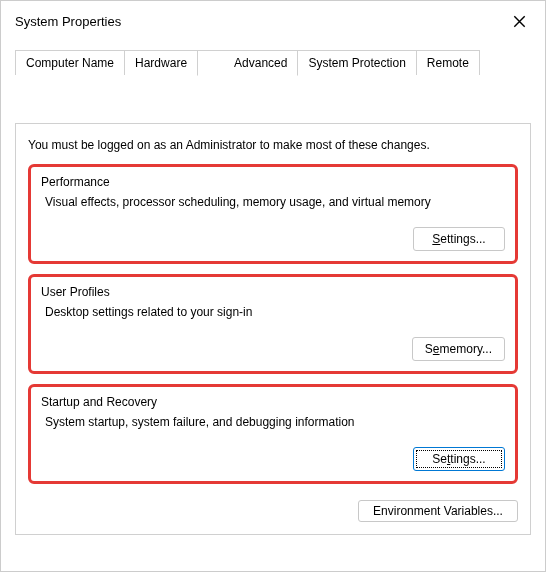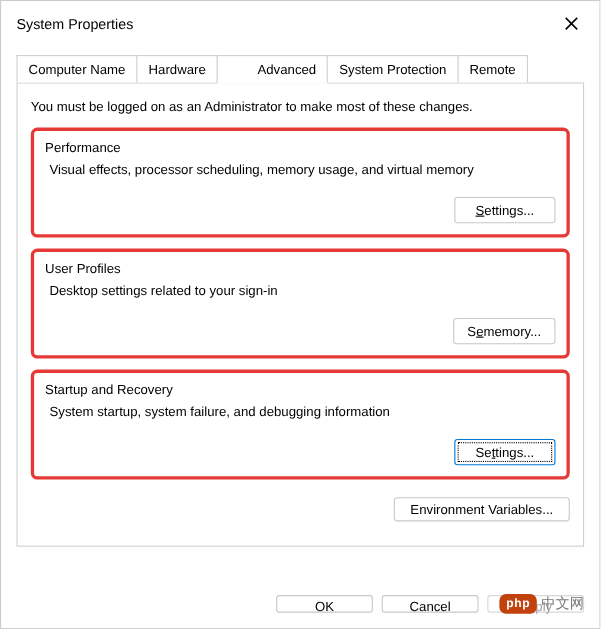--- a/index.html
+++ b/index.html
@@ -40,20 +40,21 @@
       cursor: pointer;
       font-size: 15px;
       color: #000;
     }
     .close-btn svg { width: 13px; height: 13px; }
     .content {
       flex: 1;
       padding: 10px 14px 0 14px;
       display: flex;
       flex-direction: column;
+      gap: 48px;
     }
     .tabs {
       display: flex;
       align-items: flex-end;
       position: relative;
       z-index: 2;
     }
     .tab {
       padding: 5px 10px 5px 10px;
       font-size: 12px;

